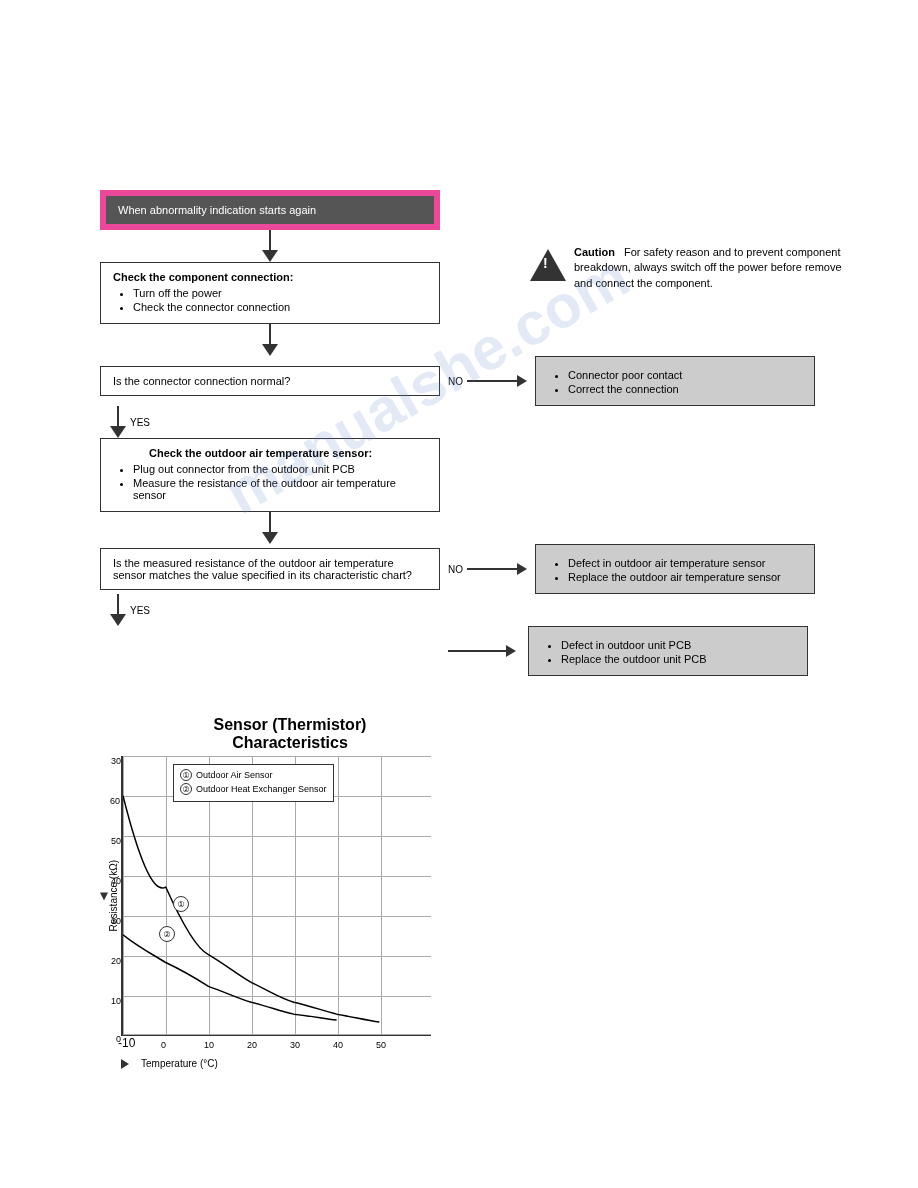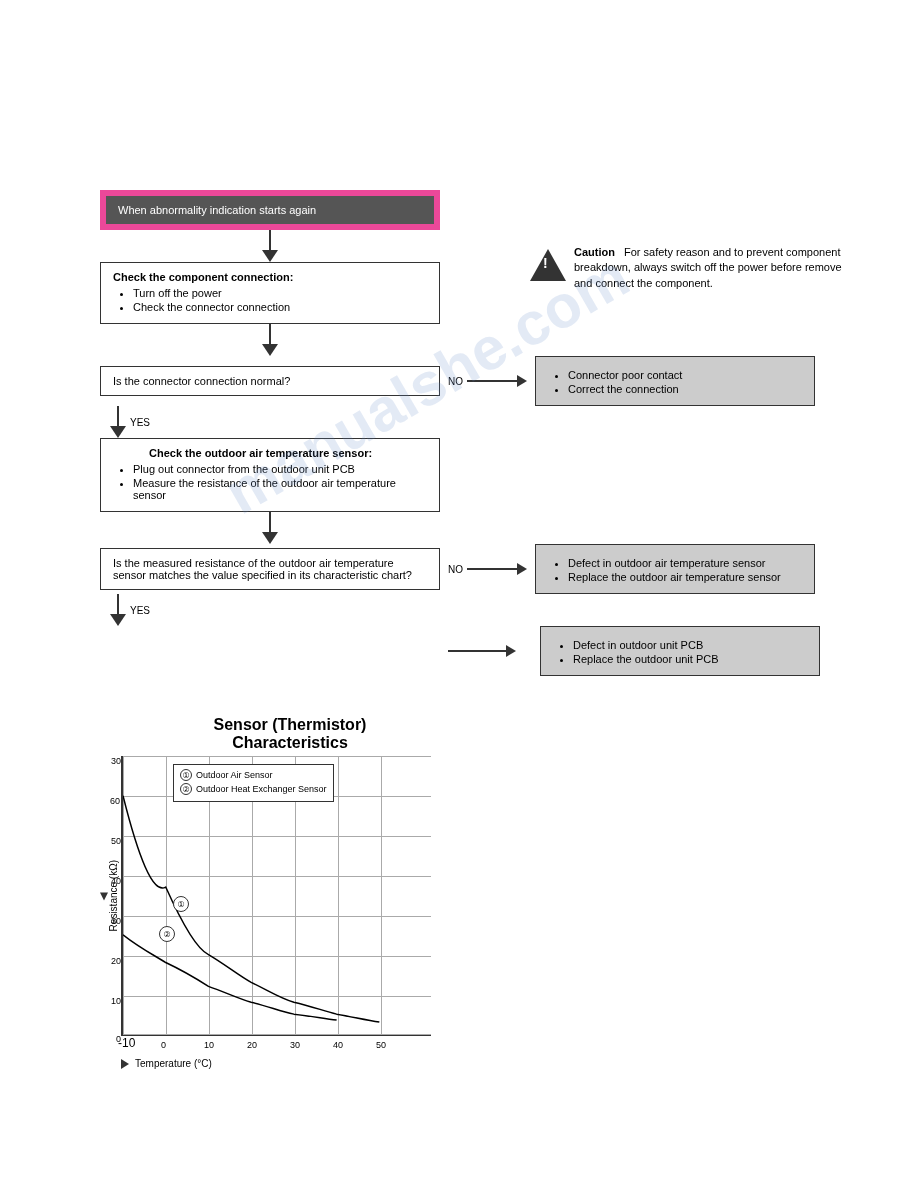--- a/index.html
+++ b/index.html
@@ -361,21 +361,21 @@
       </div>
       <span style="font-size:10px; margin-left:4px;">YES</span>
     </div>
 
     <div style="display:flex; align-items:center;">
       <div style="width:340px;"></div>
       <div style="display:flex; align-items:center; margin-left:8px;">
         <div class="h-line" style="width:58px;"></div>
         <div class="h-arrow-head"></div>
       </div>
-      <div class="right-box-gray" style="margin-left:24px;">
+      <div class="right-box-gray" style="margin-left:12px;">
         <ul class="flow-list">
           <li>Defect in outdoor unit PCB</li>
           <li>Replace the outdoor unit PCB</li>
         </ul>
       </div>
     </div>
 
   </div>
 
   <div class="chart-container">
@@ -449,21 +449,21 @@
 
           <span style="position:absolute; bottom:-16px; left:-5px; font-size:12px;">-10</span>
           <span style="position:absolute; bottom:-16px; left:38px; font-size:9px;">0</span>
           <span style="position:absolute; bottom:-16px; left:81px; font-size:9px;">10</span>
           <span style="position:absolute; bottom:-16px; left:124px; font-size:9px;">20</span>
           <span style="position:absolute; bottom:-16px; left:167px; font-size:9px;">30</span>
           <span style="position:absolute; bottom:-16px; left:210px; font-size:9px;">40</span>
           <span style="position:absolute; bottom:-16px; left:253px; font-size:9px;">50</span>
         </div>
 
-        <div style="display:flex; align-items:center; margin-top:22px; margin-left:0;">
+        <div style="display:flex; align-items:center; margin-top:22px; margin-left:0;gap:6px;">
           <div style="width:0;height:0;border-top:5px solid transparent;border-bottom:5px solid transparent;border-left:8px solid #333;"></div>
           <span style="margin-left:6px; font-size:10px;">Temperature (°C)</span>
         </div>
       </div>
     </div>
   </div>
 
 </div>
 
 </body></html>

